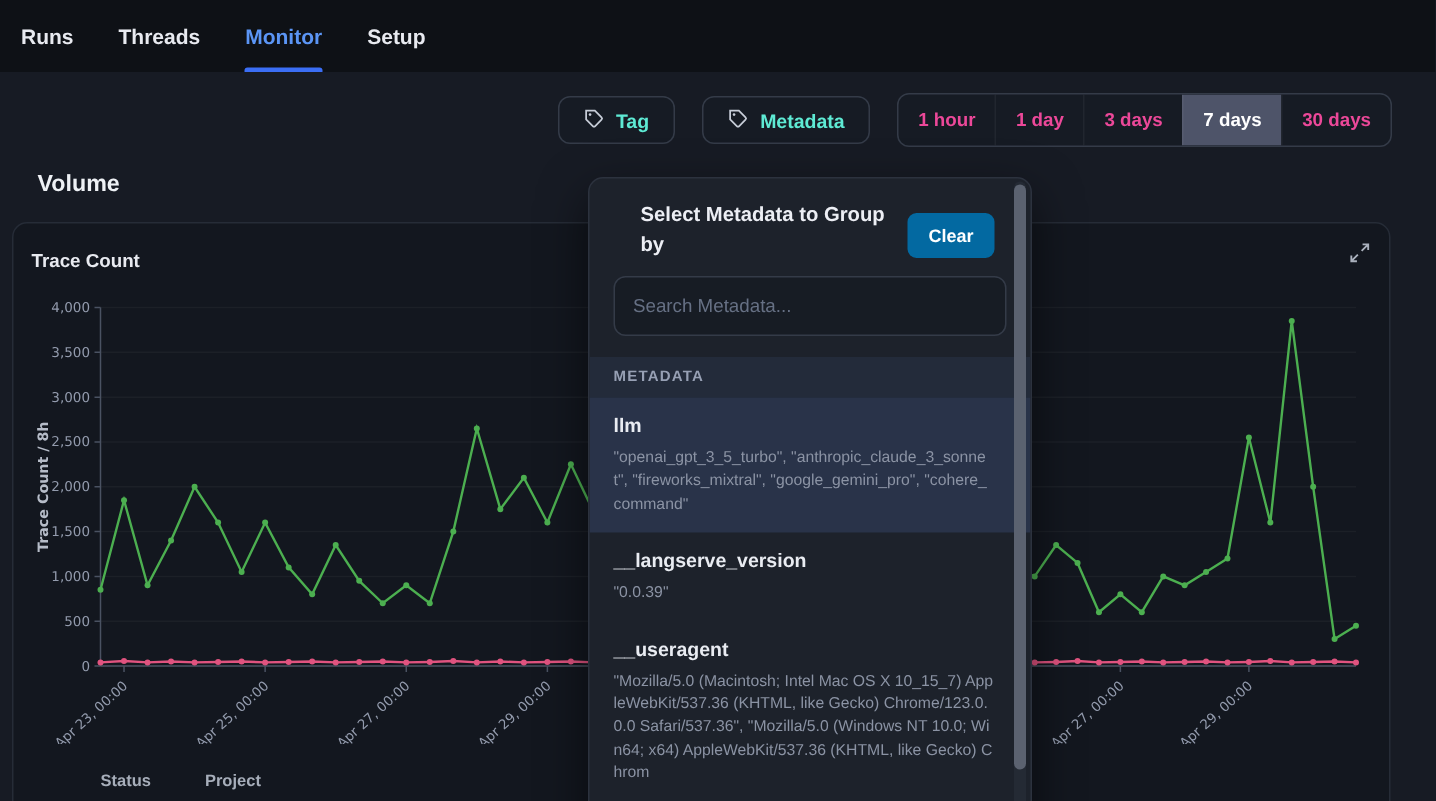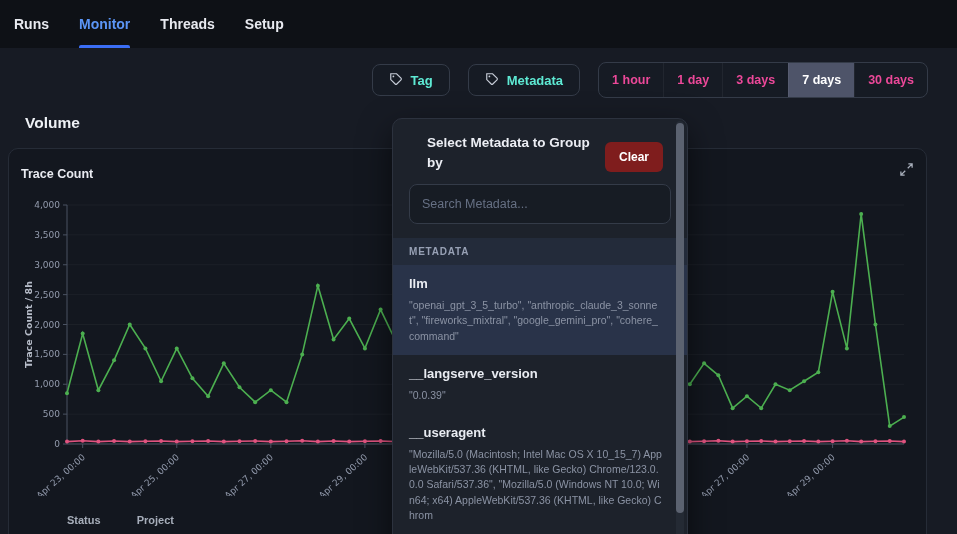--- a/index.html
+++ b/index.html
@@ -30,39 +30,39 @@
   .panel.right { flex:1; }
   .panel-header { display:flex; justify-content:space-between; align-items:flex-end; height:20px; margin-bottom:10px; }
   .panel-title { font-size:12.5px; font-weight:600; color:#e8eaf0; }
   .chart-footer { display:flex; gap:36px; padding:14px 0 0 46px; font-size:11px; font-weight:700; color:#a7aeba; }
   svg text { font-family:"DejaVu Sans",sans-serif; }
 
   
   .popover { position:absolute; left:392px; top:118px; width:296px; height:440px; background:#1d222b; border:1px solid #2c323e; border-radius:10px; box-shadow:0 12px 32px rgba(0,0,0,0.55); z-index:10; overflow:hidden; }
   .pop-head { display:flex; justify-content:space-between; align-items:flex-end; padding:14px 24px 0 16px;margin-left:18px; }
   .pop-title { font-size:13.5px; font-weight:700; color:#eceef4; width:180px; line-height:1.45; }
-  .clear-btn { background:#7f1d1d; border:none; color:#ffffff; font-size:12px; font-weight:600; border-radius:6px; padding:8px 14px; cursor:pointer; }
+  .clear-btn { background:#0369a1; border:none; color:#ffffff; font-size:12px; font-weight:600; border-radius:6px; padding:8px 14px; cursor:pointer; }
   .search-wrap { margin:12px 16px 0 16px; }
   .search-input { width:100%; height:40px; background:#171c24; border:1px solid #343b48; border-radius:8px; color:#cfd4de; font-size:12.5px; padding:0 12px; outline:none; }
   .search-input::placeholder { color:#667084; }
   .meta-bar { margin-top:14px; background:#232b3a; color:#97a0b4; font-size:10px; font-weight:700; letter-spacing:0.08em; padding:8px 16px; }
   .meta-item { padding:11px 24px 11px 16px; cursor:pointer; }
   .meta-item.selected { background:#293349; }
   .meta-key { font-size:13px; font-weight:600; color:#e9ecf2; }
   .meta-values { margin-top:7px; font-size:10.5px; line-height:1.45; color:#8b93a4; word-break:break-all; }
   .pop-scroll { position:absolute; top:2px; right:3px; width:8px; height:434px; background:#242a34; border-radius:4px; }
   .pop-thumb { position:absolute; top:2px; left:0; width:8px; height:390px; background:#5b6270; border-radius:4px; }
 </style>
 </head>
 <body>
 
 <div class="nav">
   <div class="tab">Runs</div>
+  <div class="tab">Threads</div>
   <div class="tab active">Monitor</div>
-  <div class="tab">Threads</div>
   <div class="tab">Setup</div>
 </div>
 
 <div class="toolbar">
   <button class="btn">
     <span>
       <svg width="14" height="14" viewBox="0 0 24 24" fill="none" stroke="#c7cdd8" stroke-width="2">
           <path d="M20.6 13.4L13.4 20.6a2 2 0 0 1-2.8 0L3 13V3h10l7.6 7.6a2 2 0 0 1 0 2.8z"></path>
           <circle cx="7.5" cy="7.5" r="1.5" fill="#c7cdd8" stroke="none"></circle>
         </svg>

